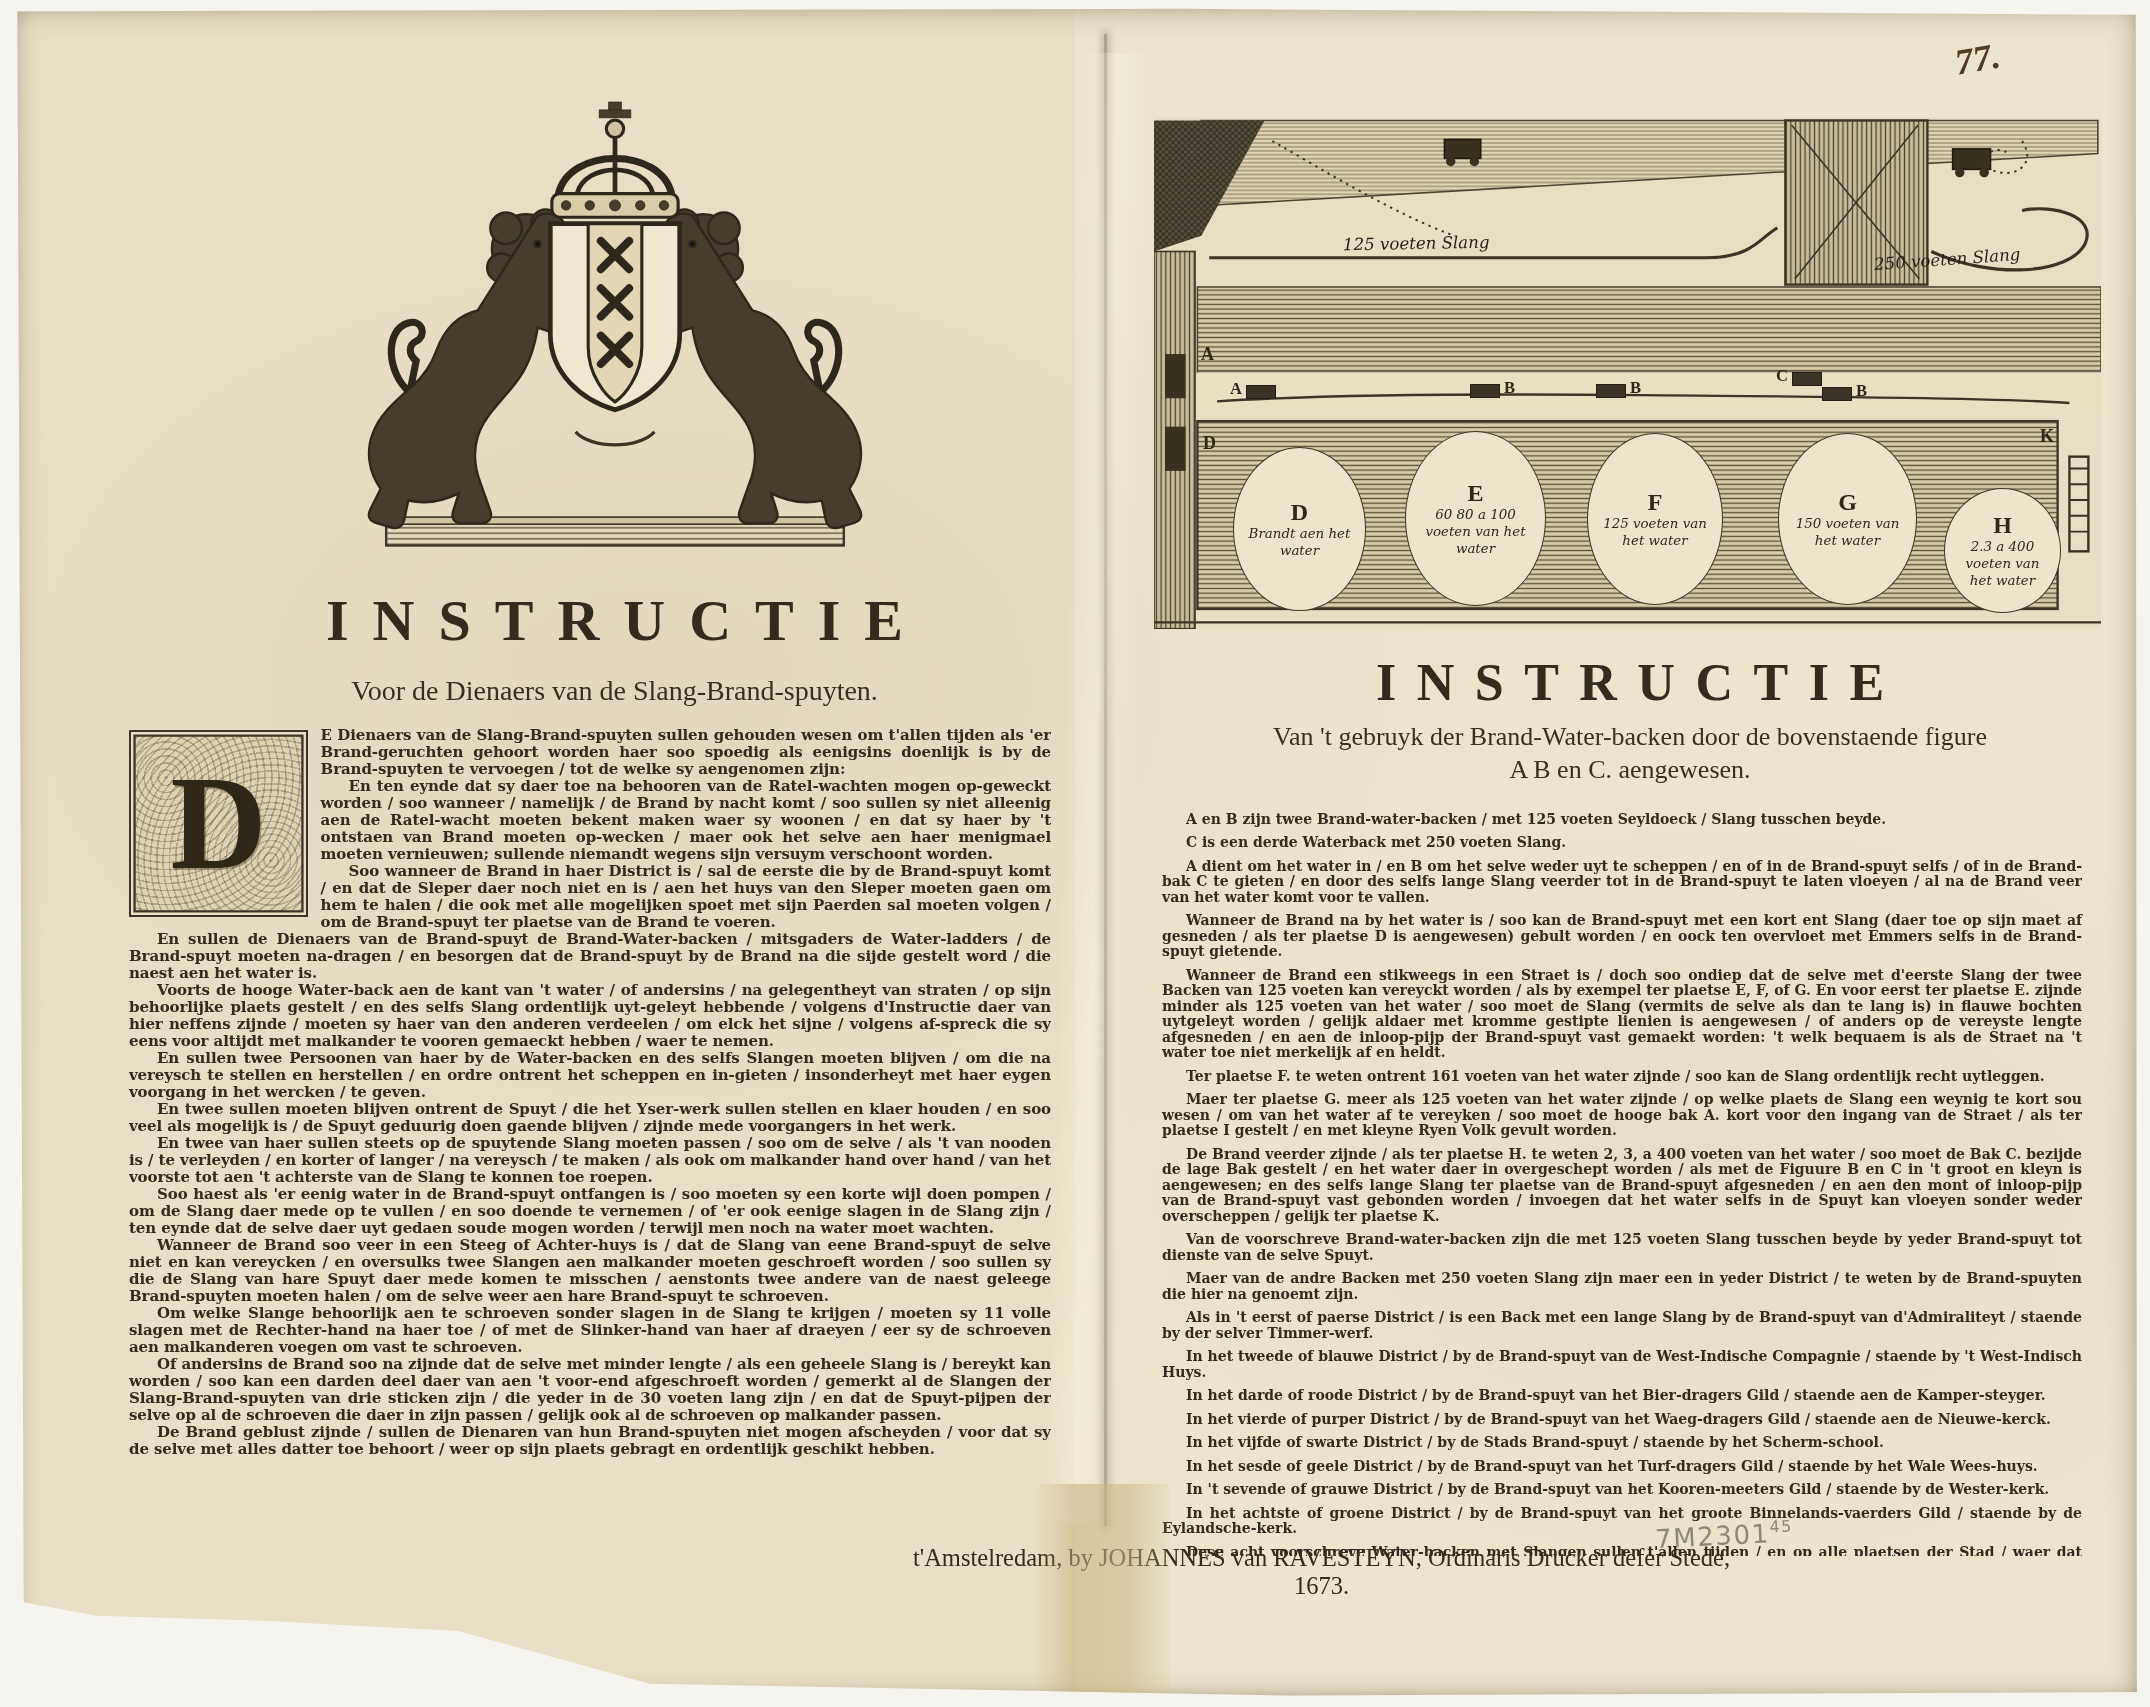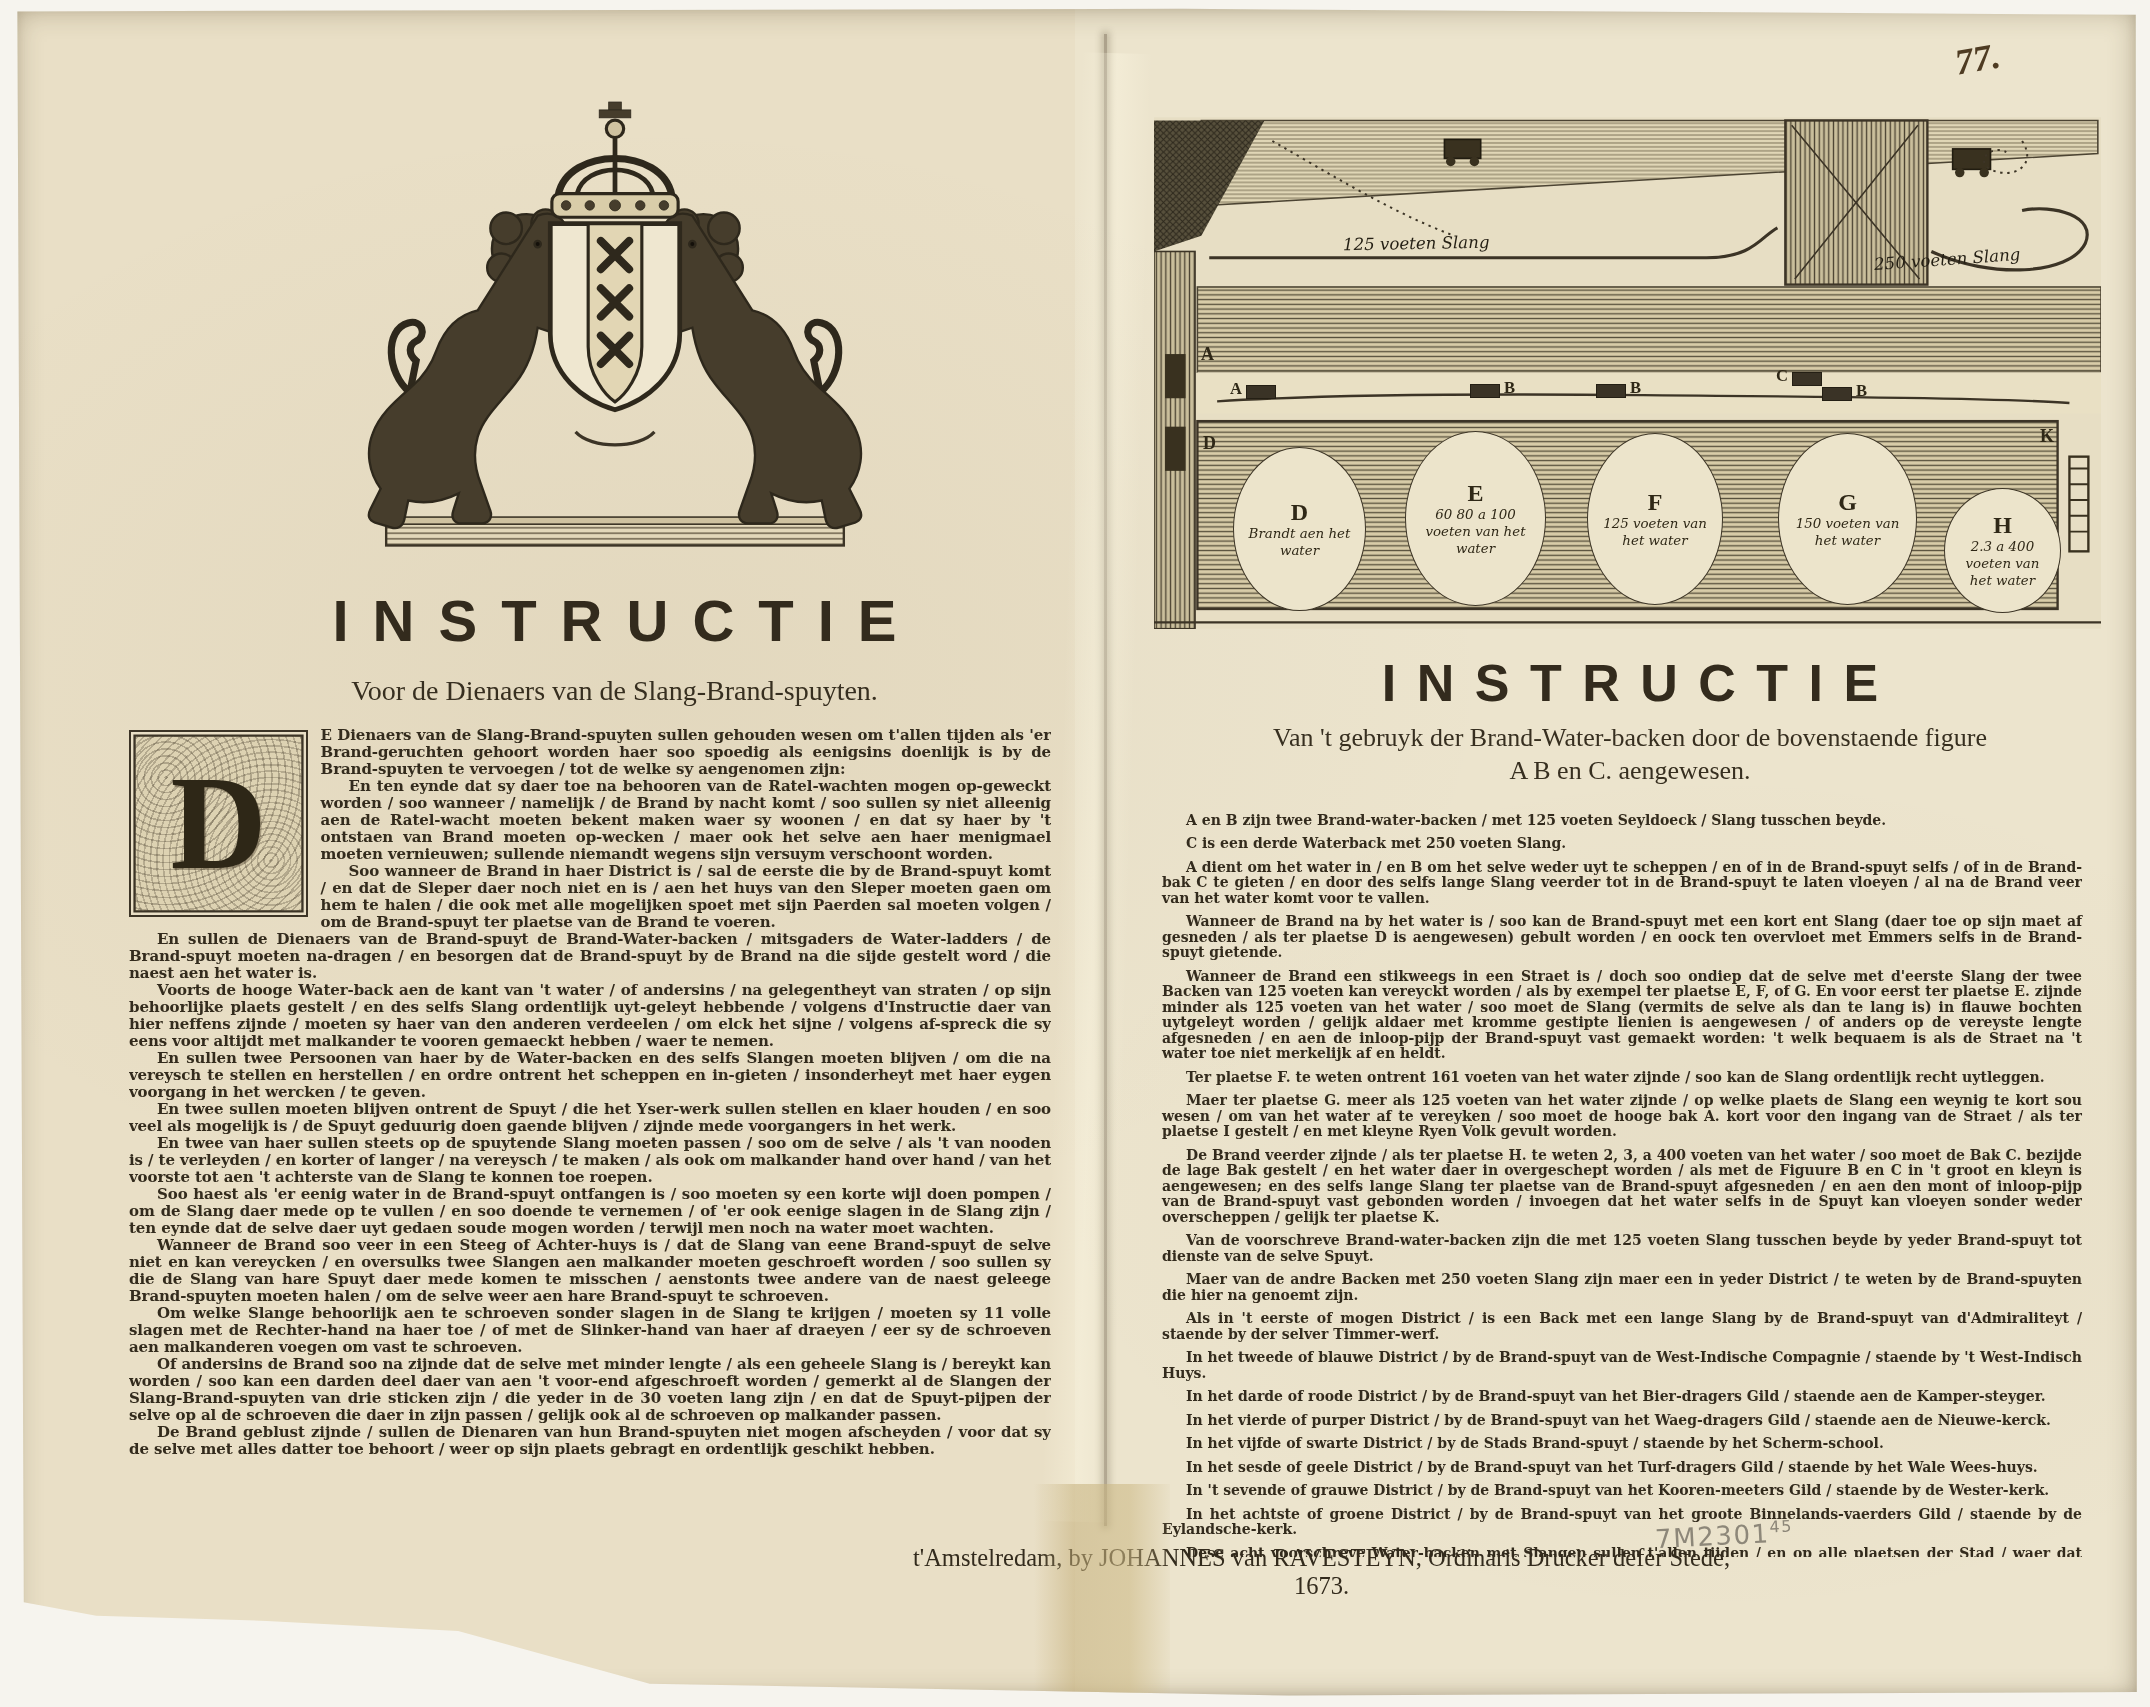--- a/index.html
+++ b/index.html
@@ -17,21 +17,21 @@
         background:rgba(70,56,34,.38);box-shadow:0 0 7px 2.4px rgba(70,56,34,.28);}
   .tape{position:absolute;left:1023px;top:1478px;width:136px;height:218px;
         background:linear-gradient(90deg,rgba(196,175,122,.0),rgba(196,175,122,.55) 30%,rgba(205,186,135,.6) 70%,rgba(196,175,122,.05));}
   .crease{position:absolute;left:1050px;top:47px;width:71px;height:1469px;transform:rotate(1.6deg);
         background:linear-gradient(90deg,transparent,rgba(255,250,230,.35),transparent);}
 
   
   .col-left{position:absolute;left:118px;top:55px;width:971px;}
   .arms{display:block;margin:0 auto;}
   .title-block{text-align:center;margin-top:20.5px;}
-  .main-title{font-family:Liberation Sans, sans-serif;font-size:58px;font-weight:bold;
+  .main-title{font-family:Liberation Serif, serif;font-size:58px;font-weight:bold;
               letter-spacing:24px;text-indent:24px;color:#332b1d;}
   .sub-title{font-family:"Liberation Serif",serif;font-size:28px;margin-top:21px;color:#372f20;}
   .bodytext{margin-top:20.5px;width:922px;height:786px;overflow:hidden;
             font-family:"DejaVu Serif",serif;font-weight:bold;font-size:15px;line-height:17px;
             text-align:justify;color:#332b1d;letter-spacing:-0.1px;}
   .bodytext p{margin:0;text-indent:28px;}
   .bodytext p:first-of-type{text-indent:0;}
   .dropcap{float:left;width:175px;height:183px;margin:3.2px 12.6px 3.2px 0;
            border:2.4px solid #3c3426;box-shadow:inset 0 0 0 2.4px #e9dfc6, inset 0 0 0 4.7px #3c3426;
            background:
@@ -295,21 +295,21 @@
           <p>A en B zijn twee Brand-water-backen / met 125 voeten Seyldoeck / Slang tusschen beyde.</p>
           <p>C is een derde Waterback met 250 voeten Slang.</p>
           <p>A dient om het water in / en B om het selve weder uyt te scheppen / en of in de Brand-spuyt selfs / of in de Brand-bak C te gieten / en door des selfs lange Slang veerder tot in de Brand-spuyt te laten vloeyen / al na de Brand veer van het water komt voor te vallen.</p>
           <p>Wanneer de Brand na by het water is / soo kan de Brand-spuyt met een kort ent Slang (daer toe op sijn maet af gesneden / als ter plaetse D is aengewesen) gebult worden / en oock ten overvloet met Emmers selfs in de Brand-spuyt gietende.</p>
           <p>Wanneer de Brand een stikweegs in een Straet is / doch soo ondiep dat de selve met d'eerste Slang der twee Backen van 125 voeten kan vereyckt worden / als by exempel ter plaetse E, F, of G. En voor eerst ter plaetse E. zijnde minder als 125 voeten van het water / soo moet de Slang (vermits de selve als dan te lang is) in flauwe bochten uytgeleyt worden / gelijk aldaer met kromme gestipte lienien is aengewesen / of anders op de vereyste lengte afgesneden / en aen de inloop-pijp der Brand-spuyt vast gemaekt worden: 't welk bequaem is als de Straet na 't water toe niet merkelijk af en heldt.</p>
           <p>Ter plaetse F. te weten ontrent 161 voeten van het water zijnde / soo kan de Slang ordentlijk recht uytleggen.</p>
           <p>Maer ter plaetse G. meer als 125 voeten van het water zijnde / op welke plaets de Slang een weynig te kort sou wesen / om van het water af te vereyken / soo moet de hooge bak A. kort voor den ingang van de Straet / als ter plaetse I gestelt / en met kleyne Ryen Volk gevult worden.</p>
           <p>De Brand veerder zijnde / als ter plaetse H. te weten 2, 3, a 400 voeten van het water / soo moet de Bak C. bezijde de lage Bak gestelt / en het water daer in overgeschept worden / als met de Figuure B en C in 't groot en kleyn is aengewesen; en des selfs lange Slang ter plaetse van de Brand-spuyt afgesneden / en aen den mont of inloop-pijp van de Brand-spuyt vast gebonden worden / invoegen dat het water selfs in de Spuyt kan vloeyen sonder weder overscheppen / gelijk ter plaetse K.</p>
           <p>Van de voorschreve Brand-water-backen zijn die met 125 voeten Slang tusschen beyde by yeder Brand-spuyt tot dienste van de selve Spuyt.</p>
           <p>Maer van de andre Backen met 250 voeten Slang zijn maer een in yeder District / te weten by de Brand-spuyten die hier na genoemt zijn.</p>
-          <p>Als in 't eerste of mogen District / is een Back met een lange Slang by de Brand-spuyt van d'Admiraliteyt / staende by der selver Timmer-werf.</p>
+          <p>Als in 't eerst of paerse District / is een Back met een lange Slang by de Brand-spuyt van d'Admiraliteyt / staende by der selver Timmer-werf.</p>
           <p>In het tweede of blauwe District / by de Brand-spuyt van de West-Indische Compagnie / staende by 't West-Indisch Huys.</p>
           <p>In het darde of roode District / by de Brand-spuyt van het Bier-dragers Gild / staende aen de Kamper-steyger.</p>
           <p>In het vierde of purper District / by de Brand-spuyt van het Waeg-dragers Gild / staende aen de Nieuwe-kerck.</p>
           <p>In het vijfde of swarte District / by de Stads Brand-spuyt / staende by het Scherm-school.</p>
           <p>In het sesde of geele District / by de Brand-spuyt van het Turf-dragers Gild / staende by het Wale Wees-huys.</p>
           <p>In 't sevende of grauwe District / by de Brand-spuyt van het Kooren-meeters Gild / staende by de Wester-kerk.</p>
           <p>In het achtste of groene District / by de Brand-spuyt van het groote Binnelands-vaerders Gild / staende by de Eylandsche-kerk.</p>
           <p>Dese acht voorschreve Water-backen met Slangen sullen t'allen tijden / en op alle plaetsen der Stad / waer dat Brand sou mogen komen te ontstaen / by de Brand moeten gebracht worden van de gene die tot het waernemen der voorschreve Brand-spuyten gestelt zijn.</p>
         </div>
     </div>

